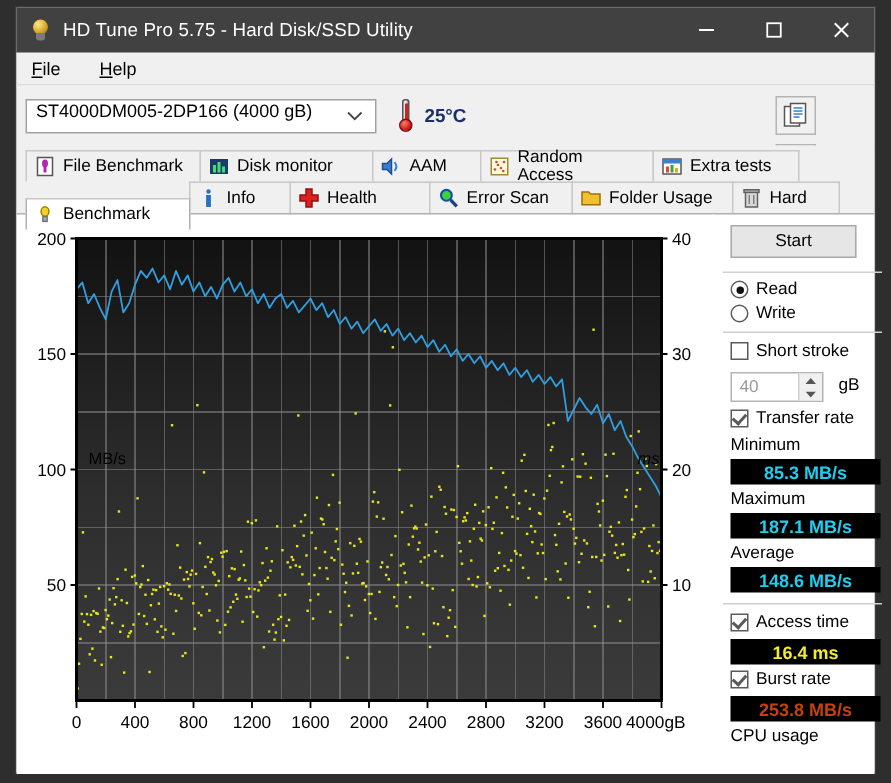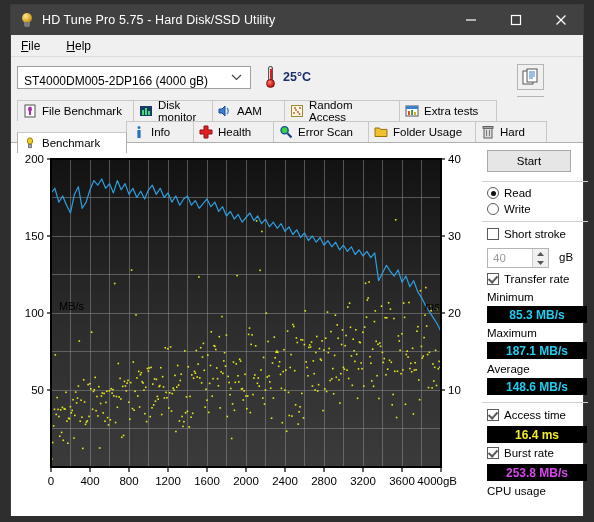--- a/index.html
+++ b/index.html
@@ -94,21 +94,21 @@
     flex: 0 0 auto;
     padding: 0 6px;
     position: relative;
   }
   .drive-select {
     width: 234px;
     height: 23px;
     background: #ffffff;
     border: 1px solid #a0a0a0;
     display: flex;
-    align-items: flex-end;
+    align-items: flex-start;
     box-sizing: border-box;
     padding-left: 6px;
     font-size: 12px;
     color: #000;
     position: relative;
   }
   .drive-select .chev {
     position: absolute;
     right: 8px; top: 50%;
     transform: translateY(-50%);
@@ -349,21 +349,21 @@
     background: #000;
     display: flex;
     align-items: center;
     justify-content: center;
     font-size: 12px;
     font-weight: bold;
     box-sizing: border-box;
   }
   .lcd.cyan { color: #20cdf0; }
   .lcd.yellow { color: #f2ec2a; }
-  .lcd.white { color: #d946ef; }
+  .lcd.white { color: #c2410c; }
 </style>
 </head>
 <body>
 
 <div class="window">
 
   <div class="titlebar">
     <div class="title-icon">
       <div class="bulb"></div>
         <div class="base"></div>
@@ -465,21 +465,21 @@
       <div class="tab" style="width:117px">
         <span class="ticon">
           <svg width="14" height="14" viewBox="0 0 14 14">
               <rect x="2" y="1" width="10" height="12" fill="#fff" stroke="#555"></rect>
               <ellipse cx="7" cy="5" rx="2" ry="2.6" fill="#b02ab0"></ellipse>
               <rect x="6" y="7" width="2" height="4" fill="#b02ab0"></rect>
             </svg>
         </span>
         <span>File Benchmark</span>
       </div>
-      <div class="tab" style="width:80px">
+      <div class="tab" style="width:116px">
         <span class="ticon">
           <svg width="14" height="14" viewBox="0 0 14 14">
               <rect x="1" y="2" width="12" height="10" fill="#1a3a6a"></rect>
               <rect x="3" y="6" width="2" height="5" fill="#40e070"></rect>
               <rect x="6" y="4" width="2" height="7" fill="#40e070"></rect>
               <rect x="9" y="7" width="2" height="4" fill="#40e070"></rect>
             </svg>
         </span>
         <span>Disk monitor</span>
       </div>
@@ -531,21 +531,21 @@
       </div>
       <div class="tab" style="width:68px">
         <span class="ticon">
           <svg width="14" height="14" viewBox="0 0 14 14">
               <circle cx="7" cy="2.6" r="1.5" fill="#2a6fc0"></circle>
               <rect x="5.4" y="5" width="3.2" height="8" fill="#2a6fc0"></rect>
             </svg>
         </span>
         <span>Info</span>
       </div>
-      <div class="tab" style="width:81px">
+      <div class="tab" style="width:94px">
         <span class="ticon">
           <svg width="14" height="14" viewBox="0 0 14 14">
               <polygon points="5,1 9,1 9,5 13,5 13,9 9,9 9,13 5,13 5,9 1,9 1,5 5,5" fill="#e02020" stroke="#901010"></polygon>
             </svg>
         </span>
         <span>Health</span>
       </div>
       <div class="tab" style="width:96px">
         <span class="ticon">
           <svg width="14" height="14" viewBox="0 0 14 14">

